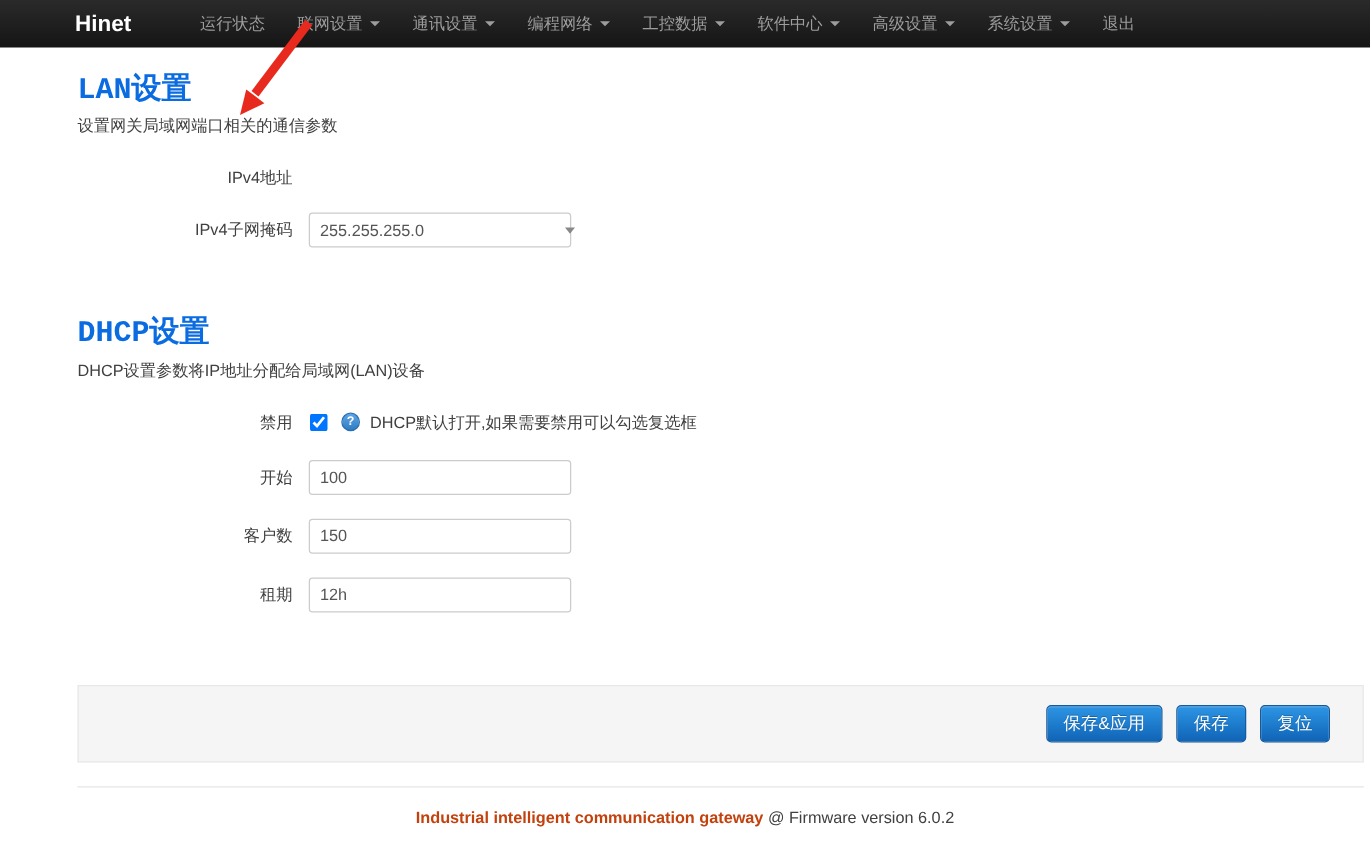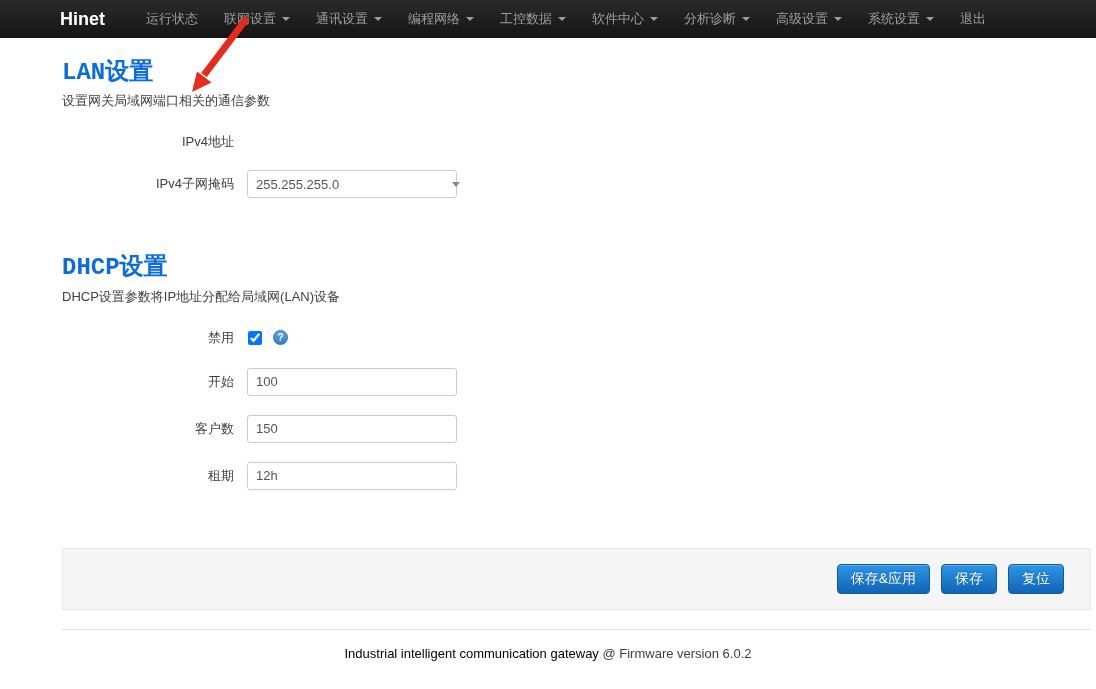--- a/index.html
+++ b/index.html
@@ -12,21 +12,21 @@
     background: linear-gradient(#2a2a2a, #151515);
     display: flex;
     align-items: stretch;
     padding-left: 60px;
   }
   .brand {
     color: #ffffff;
     font-size: 18px;
     font-weight: bold;
     line-height: 38px;
-    margin-right: 28px;
+    margin-right: 42px;
     text-decoration: none;
   }
   .nav-items { display: flex; align-items: stretch; }
   .nav-item {
     display: flex;
     align-items: center;
     gap: 6px;
     padding: 0 13px;
     color: #9d9d9d;
     font-size: 13px;
@@ -167,21 +167,21 @@
     border: none;
     border-top: 1px solid #e5e5e5;
     margin: 19px 5px 0 62px;
   }
   .footer {
     text-align: center;
     font-size: 13px;
     color: #404040;
     padding-top: 16px;
   }
-  .footer a { color: #000000; text-decoration: none; cursor: pointer; }
+  .footer a { color: #c2410c; text-decoration: none; cursor: pointer; font-weight: bold; }
 </style>
 </head>
 <body>
 
 <div class="navbar">
   <a class="brand">Hinet</a>
   <div class="nav-items">
     <a class="nav-item">
       <span>运行状态</span>
     </a>
@@ -196,24 +196,20 @@
     <a class="nav-item">
       <span>编程网络</span>
       <span class="caret"></span>
     </a>
     <a class="nav-item">
       <span>工控数据</span>
       <span class="caret"></span>
     </a>
     <a class="nav-item">
       <span>软件中心</span>
-      <span class="caret"></span>
-    </a>
-    <a class="nav-item">
-      <span>分析诊断</span>
       <span class="caret"></span>
     </a>
     <a class="nav-item">
       <span>高级设置</span>
       <span class="caret"></span>
     </a>
     <a class="nav-item">
       <span>系统设置</span>
       <span class="caret"></span>
     </a>
@@ -247,20 +243,21 @@
     </div>
   </div>
 
   <h2 class="section-title dhcp-title">DHCP设置</h2>
   <div class="section-subtitle">DHCP设置参数将IP地址分配给局域网(LAN)设备</div>
 
   <div class="form-row checkbox-row">
     <label class="form-label">禁用</label>
     <input class="checkbox-input" type="checkbox" checked="checked" style="">
     <span class="help-icon">?</span>
+    <span class="help-text">DHCP默认打开,如果需要禁用可以勾选复选框</span>
   </div>
 
   <div class="form-row">
     <label class="form-label">开始</label>
     <input class="text-input" type="text" value="100" style="">
   </div>
 
   <div class="form-row">
     <label class="form-label">客户数</label>
     <input class="text-input" type="text" value="150" style="">

